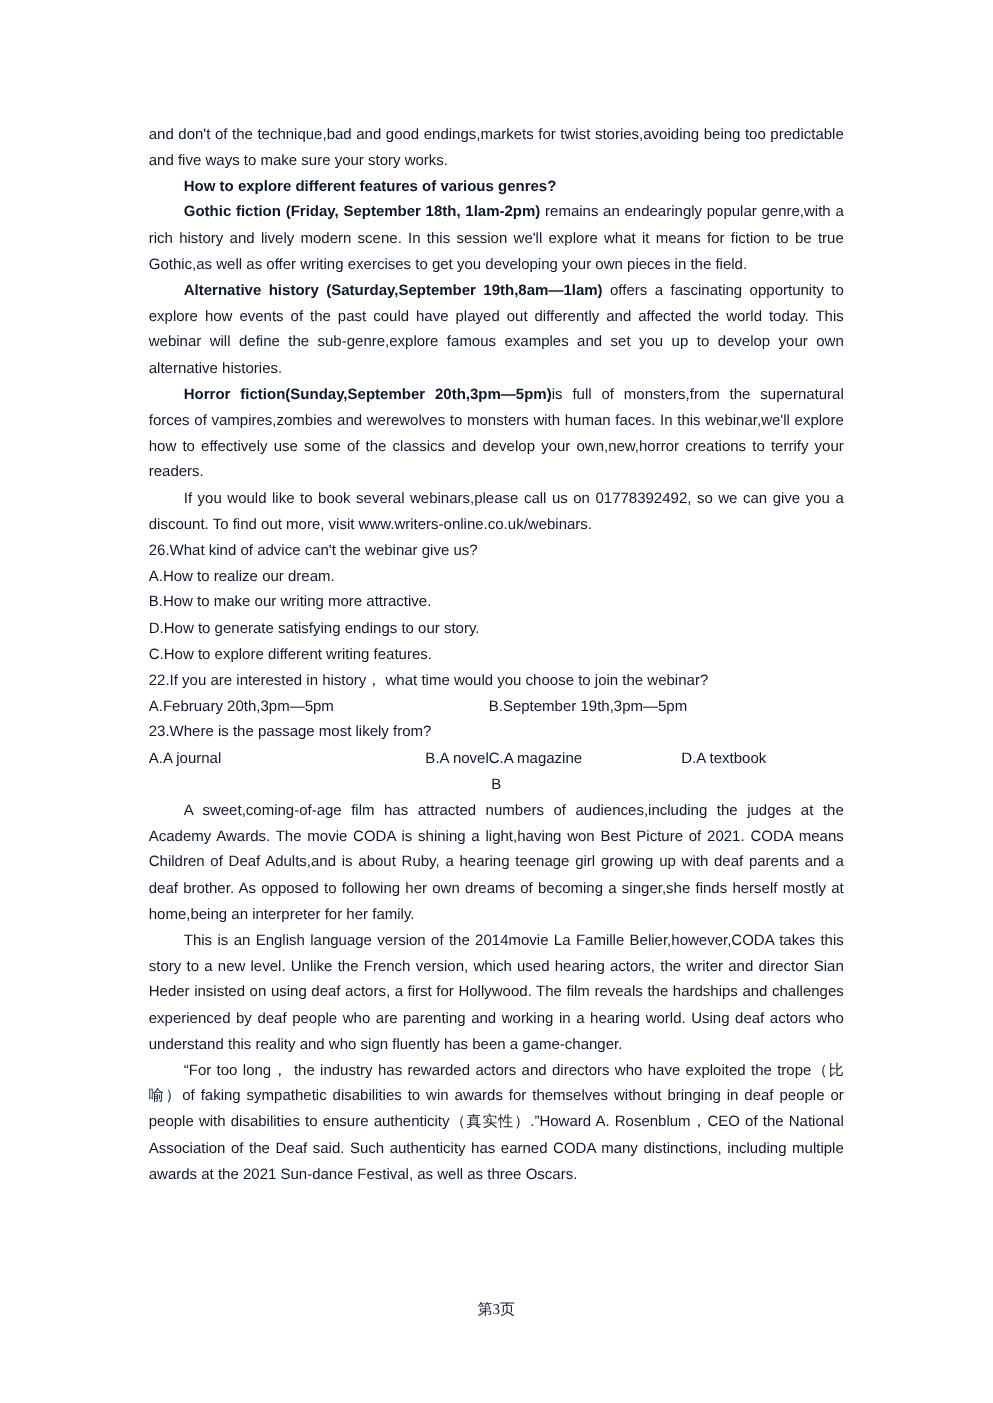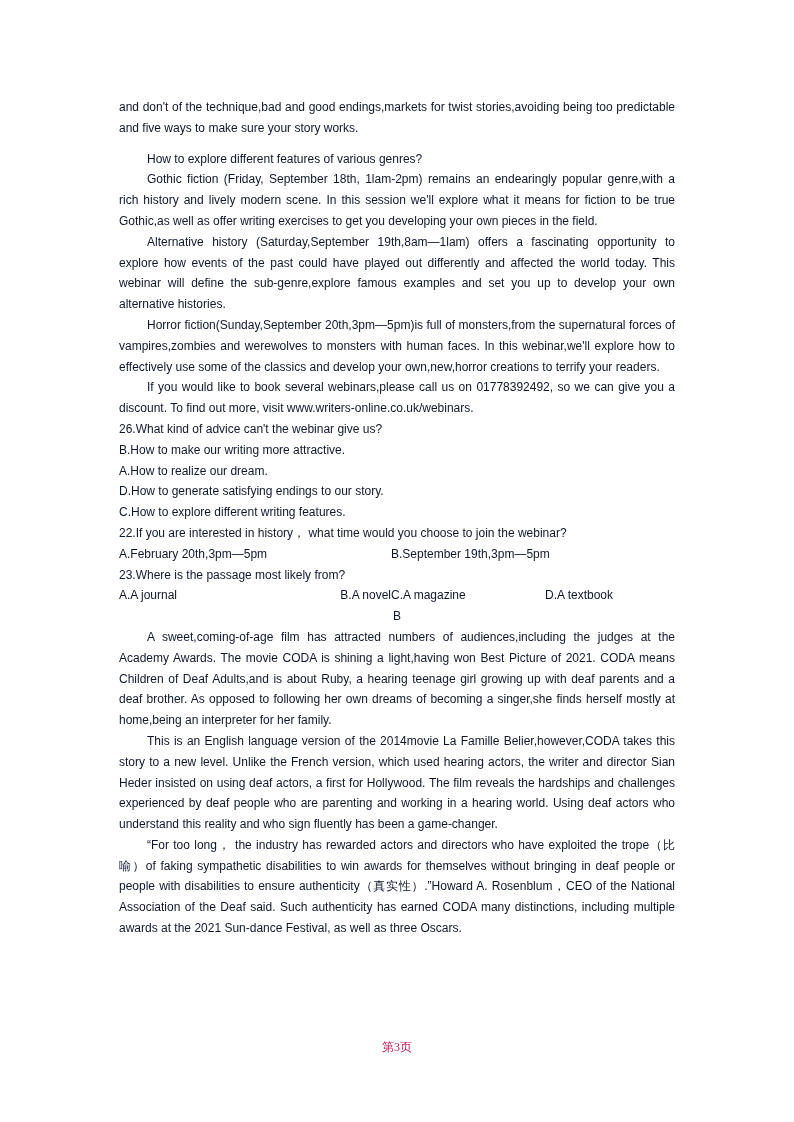--- a/index.html
+++ b/index.html
@@ -4,52 +4,52 @@
 <style>
   html, body { margin: 0; padding: 0; background: #ffffff; }
   body { width: 794px; height: 1122px; position: relative; overflow: hidden; }
   .page {
     position: absolute; left: 119px; top: 97px; width: 556px;
     font-family: "Liberation Sans", "DejaVu Sans", sans-serif;
     font-size: 12px; line-height: 20.8px; color: #0f172a;
   }
   .p { margin: 0; text-align: justify; }
   .indent { text-indent: 28px; }
-  .b { font-weight: normal; margin-top: 10px; }
+  .b { font-weight: bold; }
   .line { margin: 0; white-space: nowrap; }
   .opts { display: flex; margin: 0; }
   .opts span { display: inline-block; white-space: nowrap; }
   .o2a { width: 272px; }
   .o4a { width: 150px; }
   .o4b { width: 122px; text-align: right; }
   .o4c { width: 154px; }
   .center { text-align: center; margin: 0; }
   .footer {
     position: absolute; left: 0; width: 794px; top: 1039px; text-align: center;
-    font-family: "Liberation Serif", "DejaVu Serif", serif; font-size: 12px; color: #be185d;
+    font-family: "Liberation Serif", "DejaVu Serif", serif; font-size: 12px; color: #0f172a;
   }
 </style>
 </head>
 <body>
 
 <div class="page">
   <p class="p">and don't of the technique,bad and good endings,markets for twist stories,avoiding being too predictable and five ways to make sure your story works.</p>
   <p class="p indent b">How to explore different features of various genres?</p>
 
   <p class="p indent"><span class="b">Gothic fiction (Friday, September 18th, 1lam-2pm)</span><span> remains an endearingly popular genre,with a rich history and lively modern scene. In this session we'll explore what it means for fiction to be true Gothic,as well as offer writing exercises to get you developing your own pieces in the field.</span></p>
 
   <p class="p indent"><span class="b">Alternative history (Saturday,September 19th,8am—1lam)</span><span> offers a fascinating opportunity to explore how events of the past could have played out differently and affected the world today. This webinar will define the sub-genre,explore famous examples and set you up to develop your own alternative histories.</span></p>
 
   <p class="p indent"><span class="b">Horror fiction(Sunday,September 20th,3pm—5pm)</span><span>is full of monsters,from the supernatural forces of vampires,zombies and werewolves to monsters with human faces. In this webinar,we'll explore how to effectively use some of the classics and develop your own,new,horror creations to terrify your readers.</span></p>
 
   <p class="p indent">If you would like to book several webinars,please call us on 01778392492, so we can give you a discount. To find out more, visit www.writers-online.co.uk/webinars.</p>
 
   <p class="line">26.What kind of advice can't the webinar give us?</p>
+  <p class="line">A.How to realize our dream.</p>
   <p class="line">B.How to make our writing more attractive.</p>
-  <p class="line">A.How to realize our dream.</p>
   <p class="line">D.How to generate satisfying endings to our story.</p>
   <p class="line">C.How to explore different writing features.</p>
 
   <p class="line">22.If you are interested in history， what time would you choose to join the webinar?</p>
   <div class="opts">
     <span class="o2a">A.February 20th,3pm—5pm</span>
     <span>B.September 19th,3pm—5pm</span>
   </div>
 
   <p class="line">23.Where is the passage most likely from?</p>

